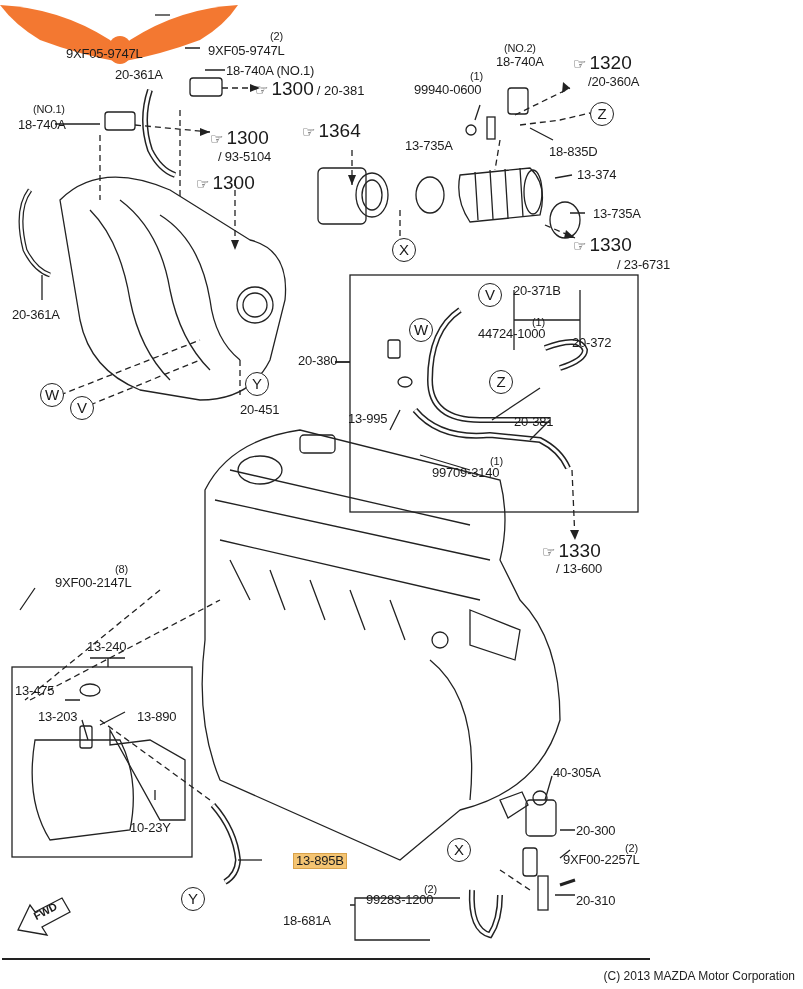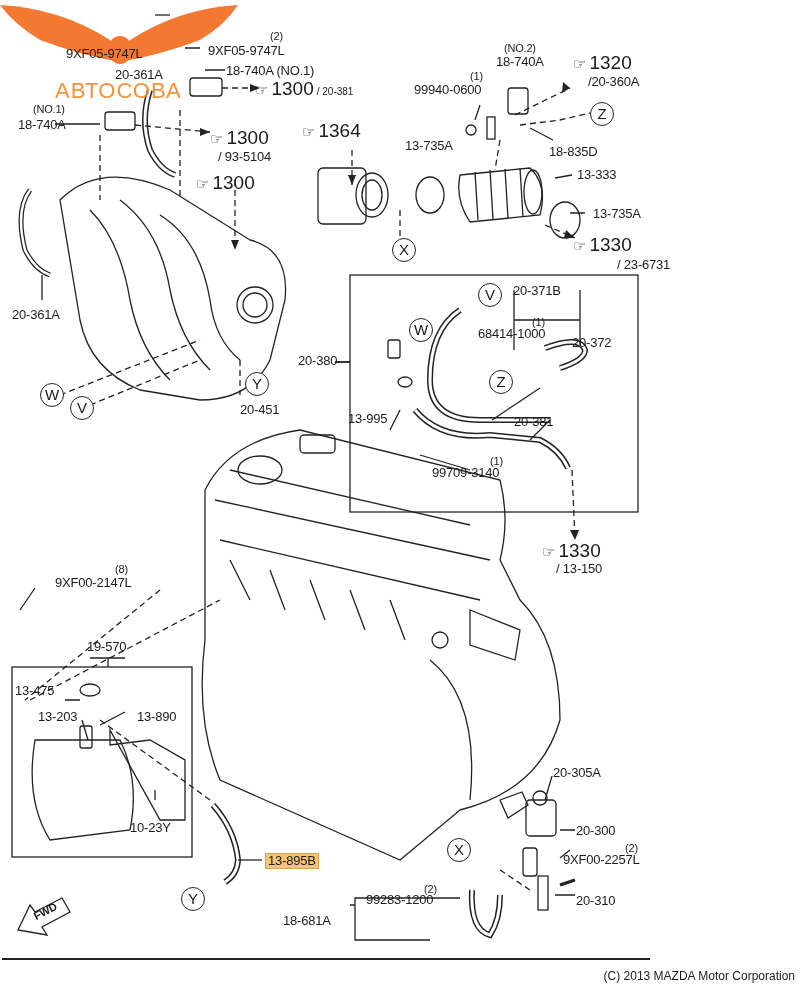--- a/index.html
+++ b/index.html
@@ -1,25 +1,25 @@
 <!DOCTYPE html>
 <html><head>
 <meta charset="utf-8">
 <style>
   html, body { margin: 0; padding: 0; background: #ffffff; }
   body { width: 803px; height: 989px; position: relative; overflow: hidden;
          font-family: "Liberation Sans", sans-serif; color: #1a1a1a; }
   #stage { position: absolute; left: 0; top: 0; width: 803px; height: 989px; }
   .lbl { position: absolute; font-size: 13px; line-height: 14px; white-space: nowrap; color: #1c1c1c; letter-spacing: -0.2px; }
   .lbl.sm { font-size: 11px; line-height: 12px; }
-  .lbl.hl { background: #f4c472; border: 1px solid #d9a24a; padding: 0 2px; }
+  .lbl.hl { background: #f4c472; border: 1px solid #d9a24a; padding: 0 2px; margin-left: 28px; }
   .ref { position: absolute; display: flex; align-items: baseline; gap: 3px; white-space: nowrap; }
   .ref .hand { font-size: 15px; }
   .ref .num { font-size: 19px; }
-  .ref .sub { font-size: 10px; }
+  .ref .sub { font-size: 13px; }
   .callout { position: absolute; width: 22px; height: 22px; border: 1.4px solid #222; border-radius: 50%;
              text-align: center; line-height: 22px; font-size: 15px; background: #fff; }
   .copyright { position: absolute; right: 8px; bottom: 6px; font-size: 12px; color: #222; }
   .logo-text { position: absolute; left: 55px; top: 78px; font-size: 22px; color: #f5882a; letter-spacing: 1px; opacity: 0.92; }
 </style>
 </head>
 <body>
 
 <div id="stage">
 
@@ -142,61 +142,60 @@
       <path d="M575 540 L570 530 L579 530 Z"></path>
     </g>
 
     <g fill="#f26a1b" opacity="0.9">
       <path d="M0 5 Q60 8 110 40 Q125 55 120 62 Q80 55 40 40 Q15 25 0 5 Z"></path>
       <path d="M238 5 Q180 8 130 40 Q115 55 120 62 Q160 55 200 40 Q225 25 238 5 Z"></path>
       <ellipse cx="120" cy="50" rx="12" ry="14"></ellipse>
     </g>
   </svg>
 
-  <div class="logo-text">АВТОСОВА</div>
 
   <div class="lbl" style="left:66px;top:47px">9XF05-9747L</div>
   <div class="lbl sm" style="left:270px;top:30px">(2)</div>
   <div class="lbl" style="left:208px;top:44px">9XF05-9747L</div>
   <div class="lbl" style="left:115px;top:68px">20-361A</div>
   <div class="lbl" style="left:226px;top:64px">18-740A (NO.1)</div>
   <div class="lbl sm" style="left:33px;top:103px">(NO.1)</div>
   <div class="lbl" style="left:18px;top:118px">18-740A</div>
   <div class="lbl" style="left:12px;top:308px">20-361A</div>
 
   <div class="lbl sm" style="left:470px;top:70px">(1)</div>
   <div class="lbl" style="left:414px;top:83px">99940-0600</div>
   <div class="lbl sm" style="left:504px;top:42px">(NO.2)</div>
   <div class="lbl" style="left:496px;top:55px">18-740A</div>
   <div class="lbl" style="left:549px;top:145px">18-835D</div>
   <div class="lbl" style="left:405px;top:139px">13-735A</div>
-  <div class="lbl" style="left:577px;top:168px">13-333</div>
+  <div class="lbl" style="left:577px;top:168px">13-374</div>
   <div class="lbl" style="left:593px;top:207px">13-735A</div>
 
   <div class="lbl" style="left:298px;top:354px">20-380</div>
   <div class="lbl" style="left:240px;top:403px">20-451</div>
   <div class="lbl" style="left:513px;top:284px">20-371B</div>
   <div class="lbl sm" style="left:532px;top:316px">(1)</div>
-  <div class="lbl" style="left:478px;top:327px">68414-1000</div>
+  <div class="lbl" style="left:478px;top:327px">44724-1000</div>
   <div class="lbl" style="left:572px;top:336px">20-372</div>
   <div class="lbl" style="left:348px;top:412px">13-995</div>
   <div class="lbl" style="left:514px;top:415px">20-381</div>
   <div class="lbl sm" style="left:490px;top:455px">(1)</div>
   <div class="lbl" style="left:432px;top:466px">99709-3140</div>
 
   <div class="lbl sm" style="left:115px;top:563px">(8)</div>
   <div class="lbl" style="left:55px;top:576px">9XF00-2147L</div>
-  <div class="lbl" style="left:87px;top:640px">19-570</div>
+  <div class="lbl" style="left:87px;top:640px">13-240</div>
   <div class="lbl" style="left:15px;top:684px">13-475</div>
   <div class="lbl" style="left:38px;top:710px">13-203</div>
   <div class="lbl" style="left:137px;top:710px">13-890</div>
   <div class="lbl" style="left:130px;top:821px">10-23Y</div>
   <div class="lbl hl" style="left:265px;top:853px">13-895B</div>
 
-  <div class="lbl" style="left:553px;top:766px">20-305A</div>
+  <div class="lbl" style="left:553px;top:766px">40-305A</div>
   <div class="lbl" style="left:576px;top:824px">20-300</div>
   <div class="lbl sm" style="left:625px;top:842px">(2)</div>
   <div class="lbl" style="left:563px;top:853px">9XF00-2257L</div>
   <div class="lbl" style="left:576px;top:894px">20-310</div>
   <div class="lbl" style="left:283px;top:914px">18-681A</div>
   <div class="lbl sm" style="left:424px;top:883px">(2)</div>
   <div class="lbl" style="left:366px;top:893px">99283-1200</div>
 
   <div class="ref" style="left:255px;top:78px">
     <span class="hand">☞</span>
@@ -223,21 +222,21 @@
   <div class="lbl" style="left:588px;top:75px">/20-360A</div>
   <div class="ref" style="left:573px;top:234px">
     <span class="hand">☞</span>
     <span class="num">1330</span>
   </div>
   <div class="lbl" style="left:617px;top:258px">/ 23-6731</div>
   <div class="ref" style="left:542px;top:540px">
     <span class="hand">☞</span>
     <span class="num">1330</span>
   </div>
-  <div class="lbl" style="left:556px;top:562px">/ 13-150</div>
+  <div class="lbl" style="left:556px;top:562px">/ 13-600</div>
 
   <div class="callout" style="left:40px;top:383px">W</div>
   <div class="callout" style="left:70px;top:396px">V</div>
   <div class="callout" style="left:245px;top:372px">Y</div>
   <div class="callout" style="left:392px;top:238px">X</div>
   <div class="callout" style="left:590px;top:102px">Z</div>
   <div class="callout" style="left:478px;top:283px">V</div>
   <div class="callout" style="left:409px;top:318px">W</div>
   <div class="callout" style="left:489px;top:370px">Z</div>
   <div class="callout" style="left:447px;top:838px">X</div>

